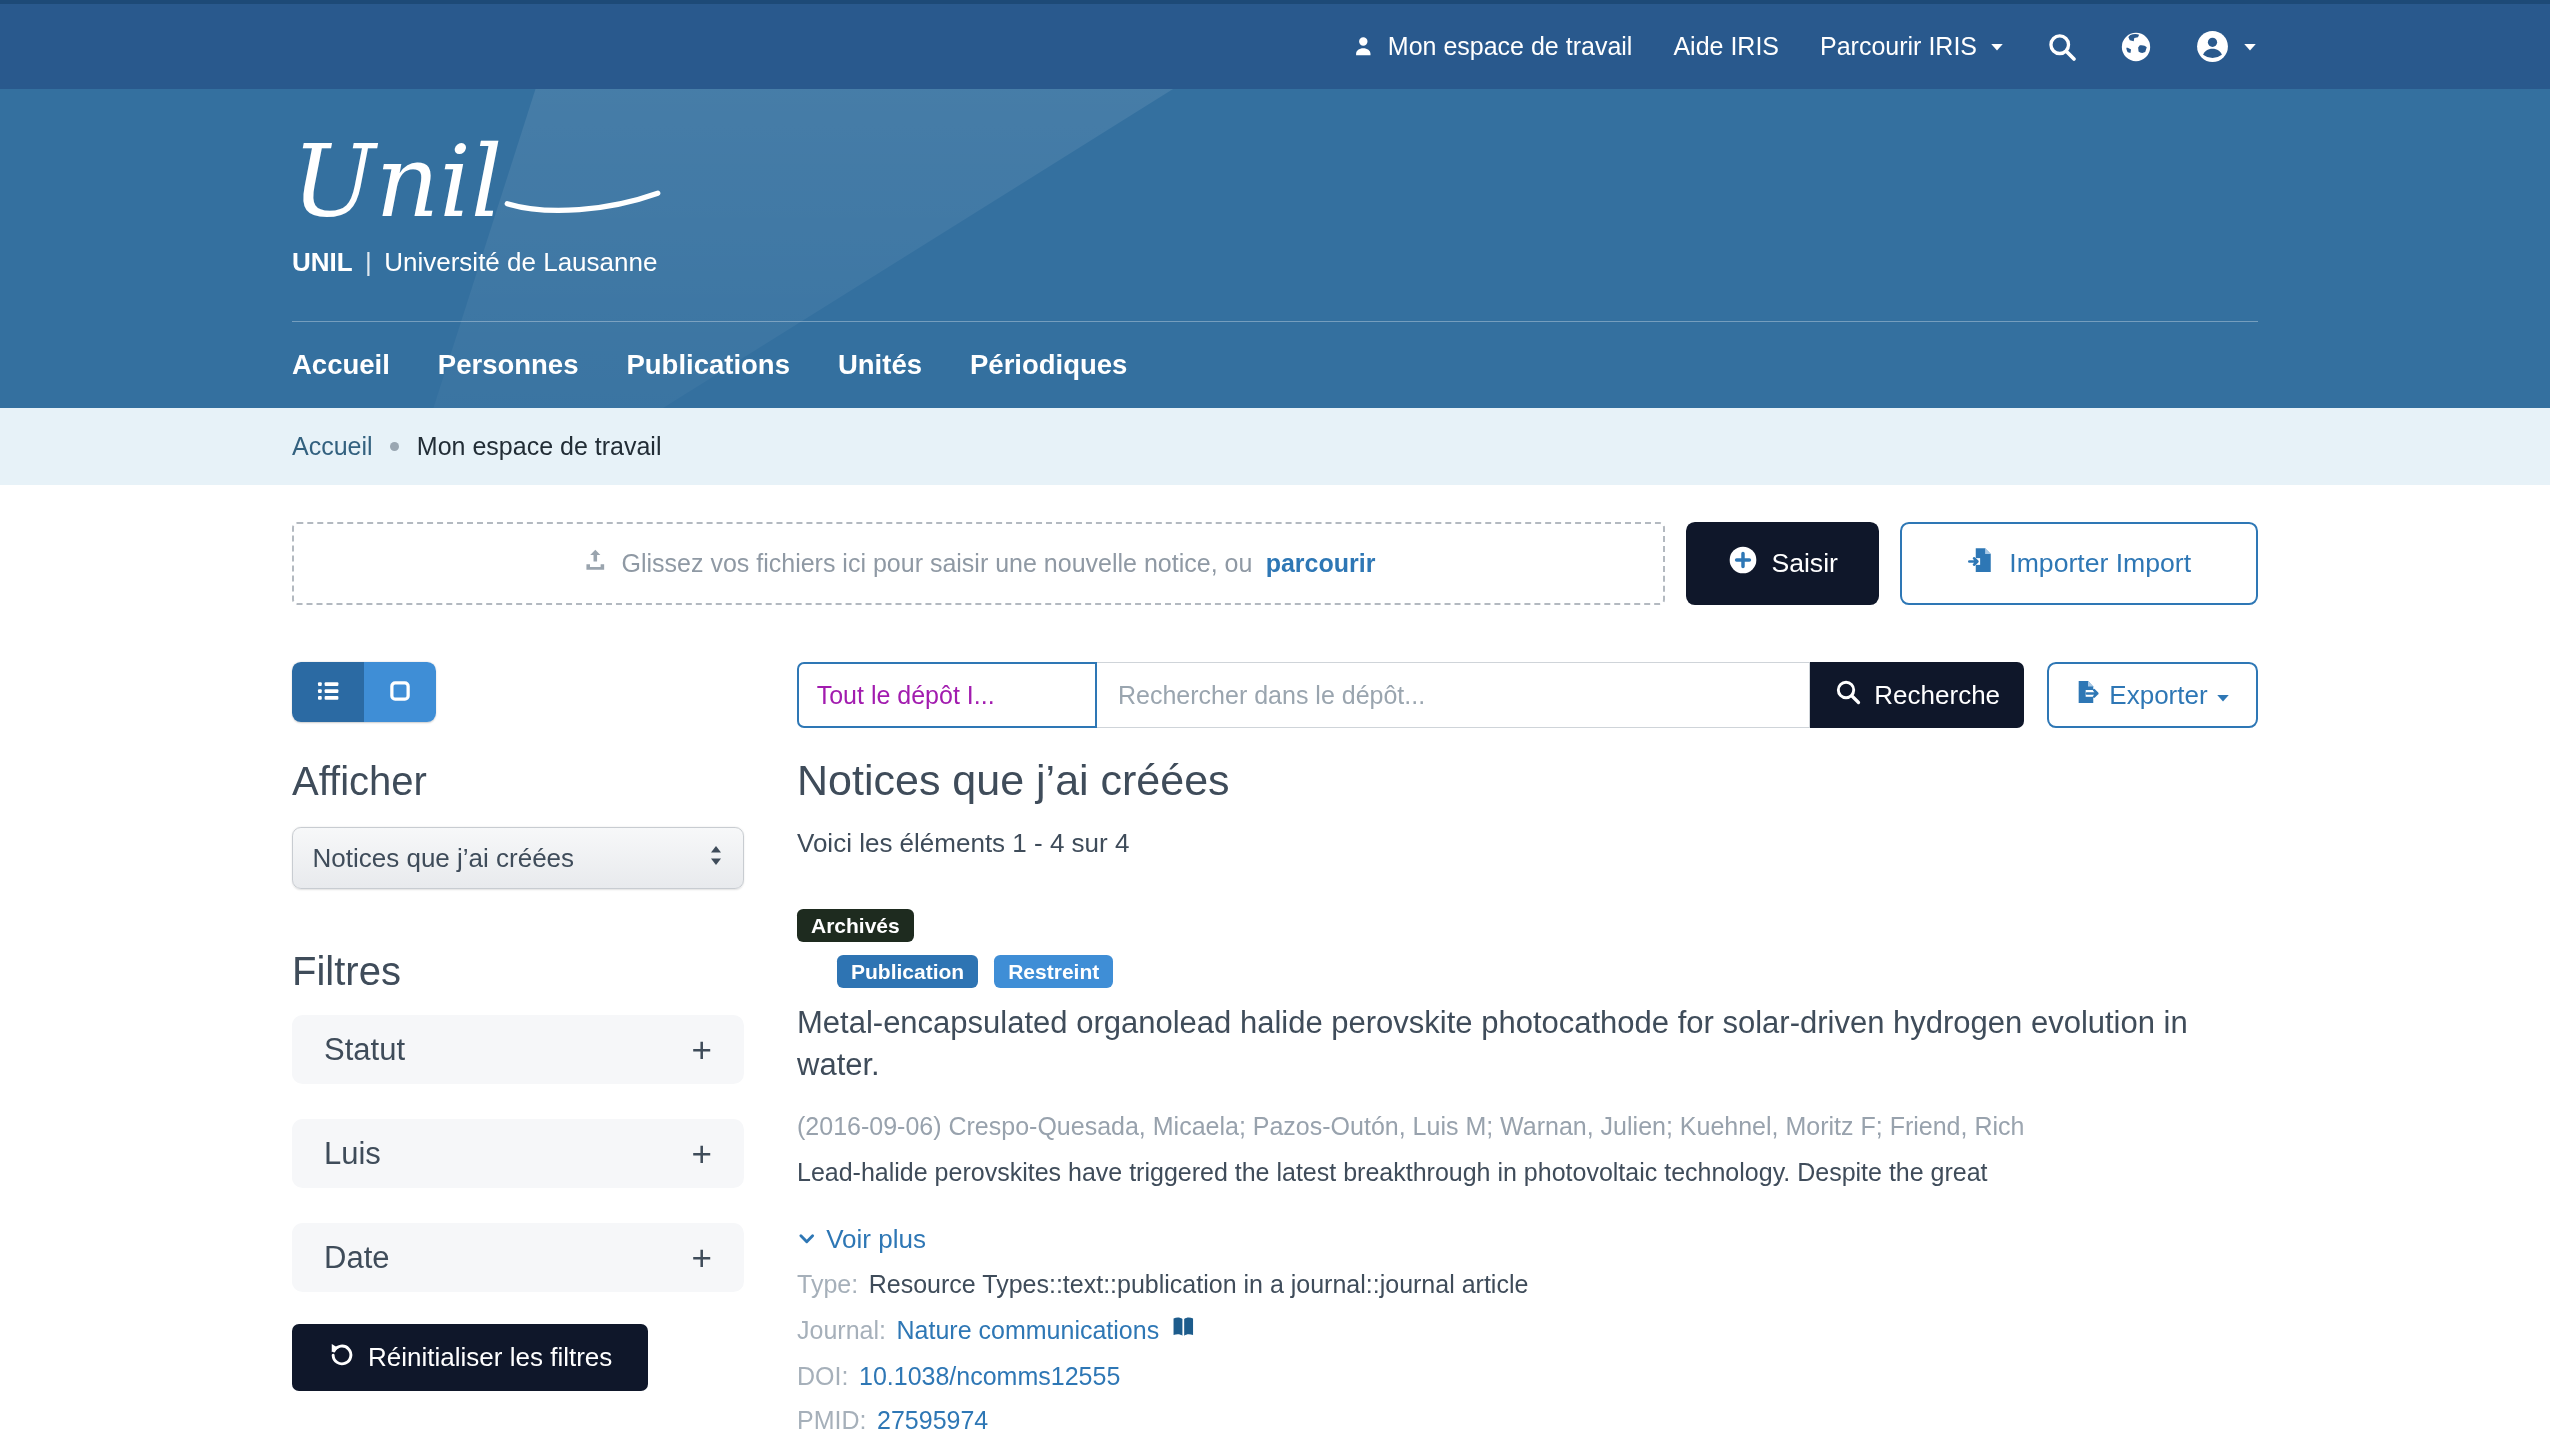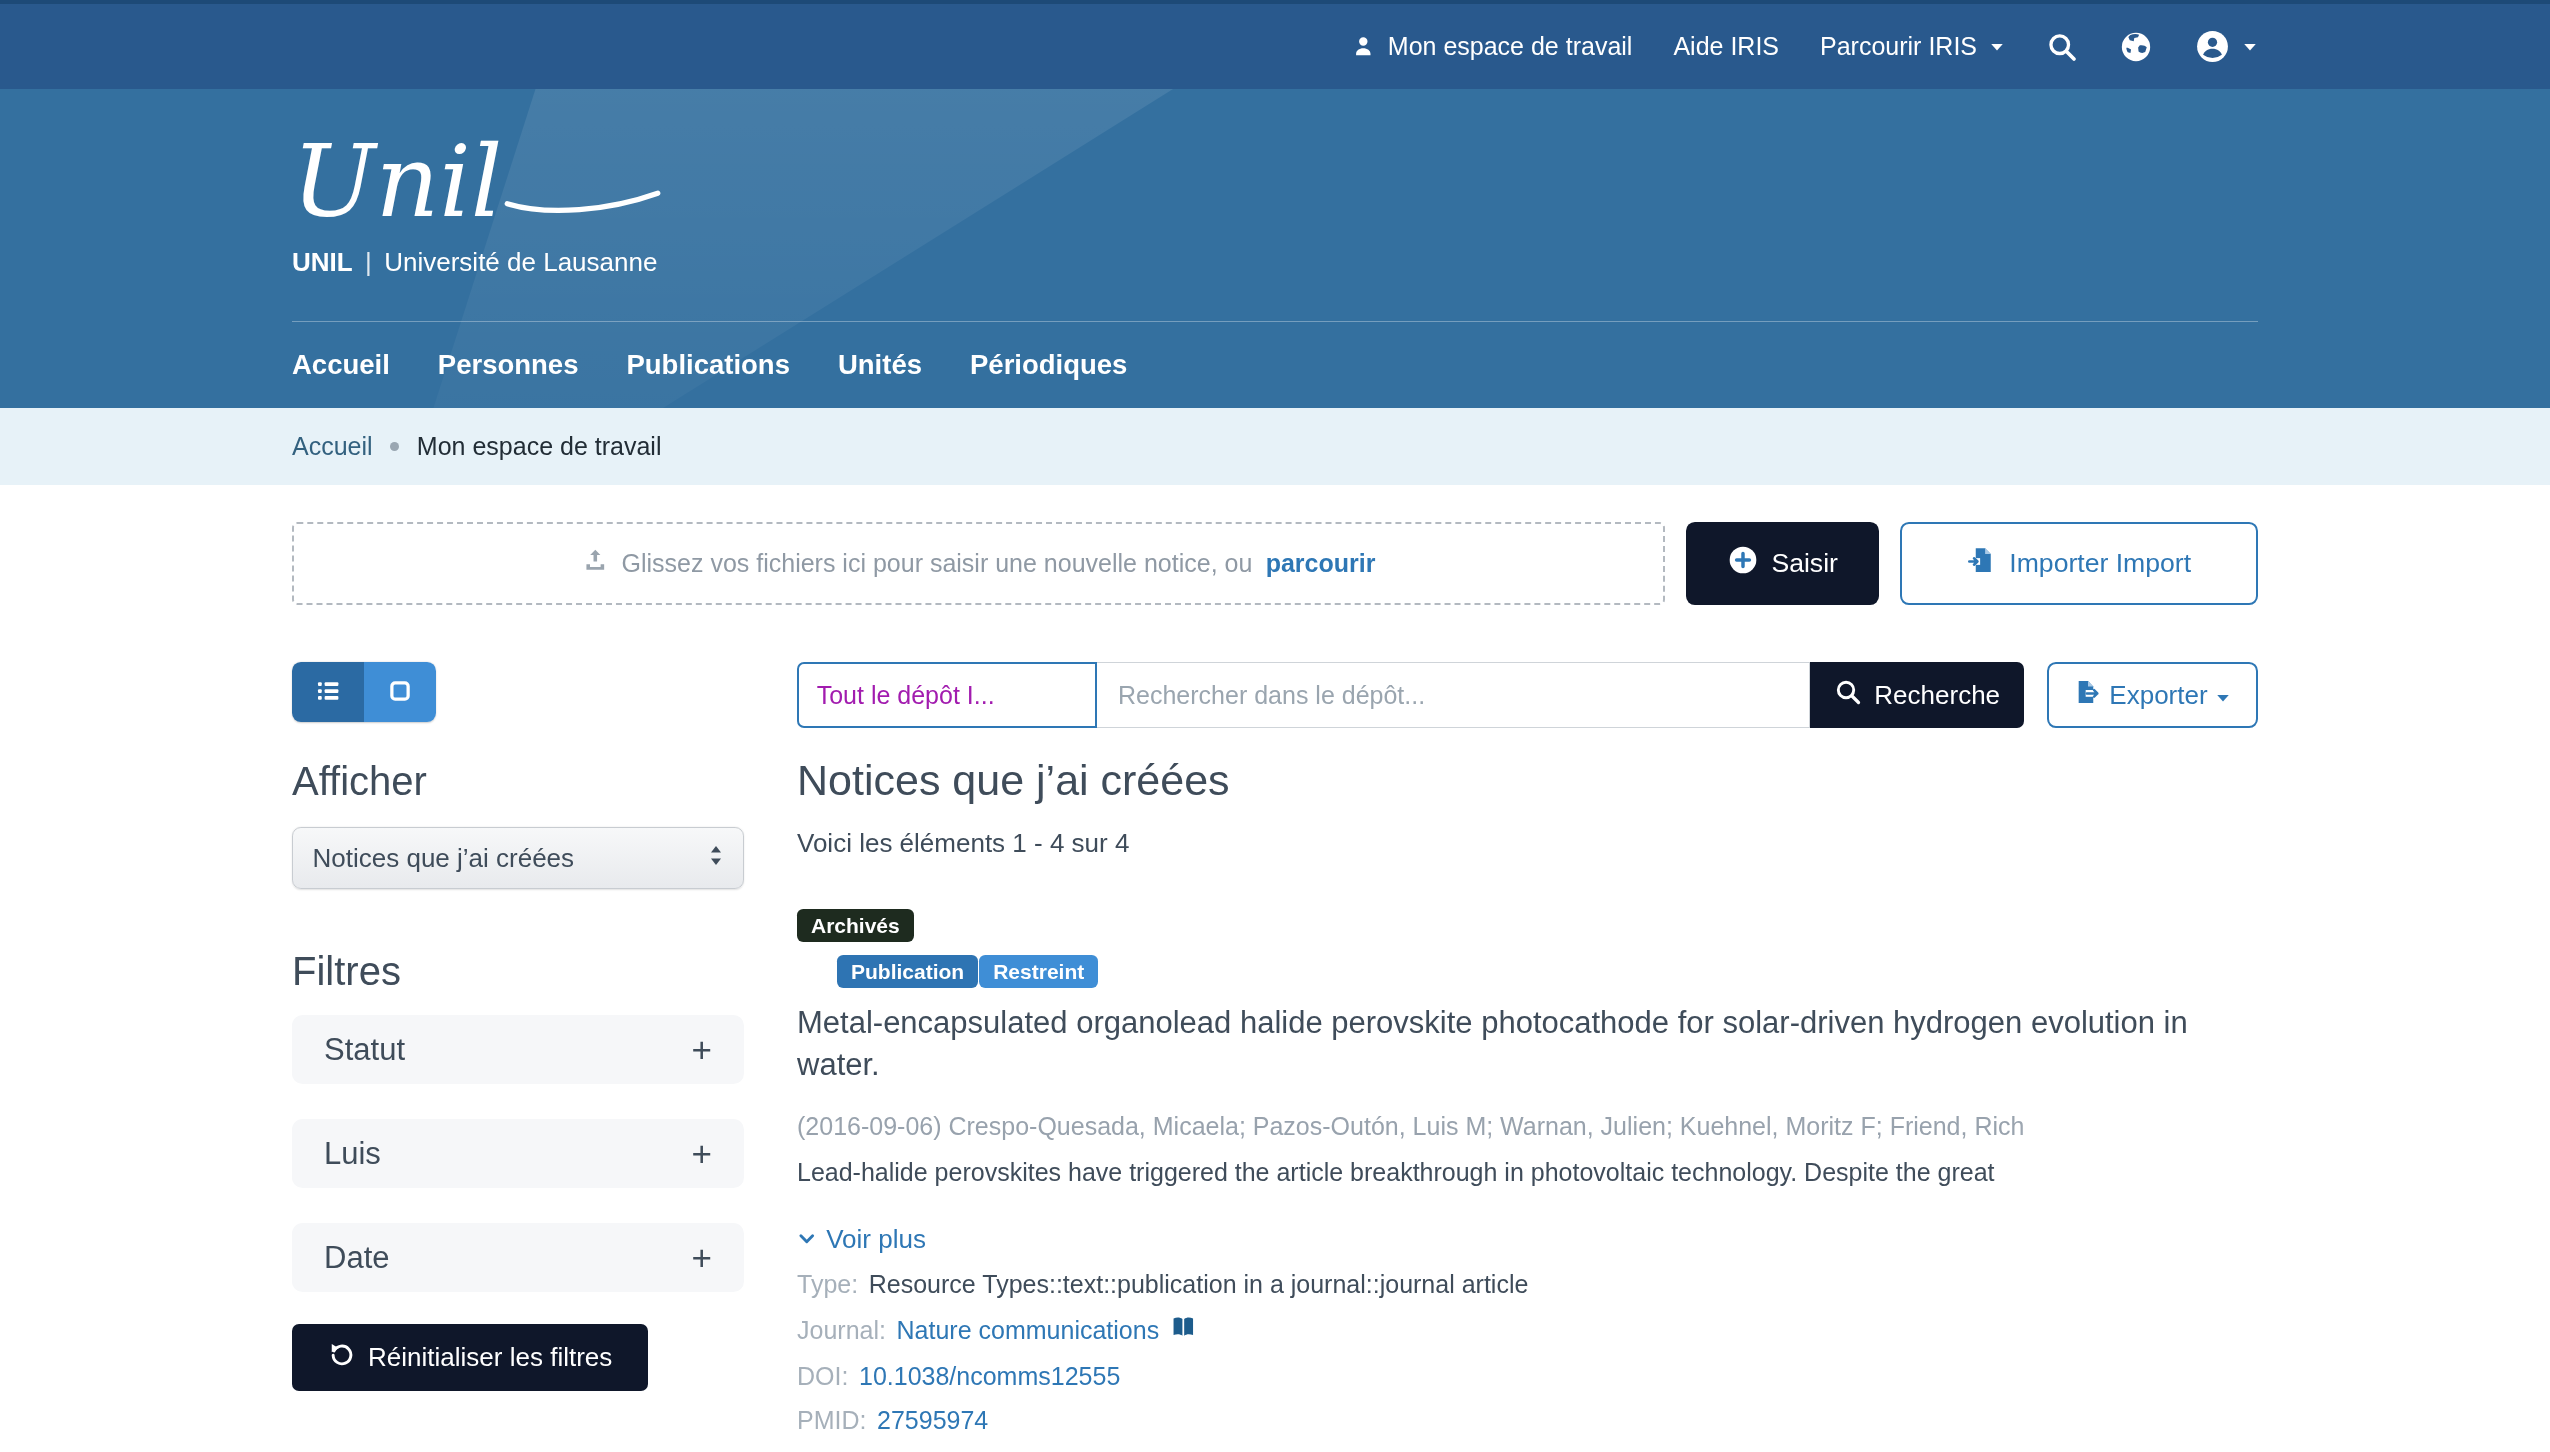--- a/index.html
+++ b/index.html
@@ -71,21 +71,21 @@
   .search-input::placeholder { color:#9aa5af; }
   .search-btn { width:214px; border-radius:0 7px 7px 0; font-size:26px; }
   .export-btn { width:211px; margin-left:23px; border-radius:8.9px; font-size:26px; gap:7px; }
 
   .results-title { margin-top:28px; font-size:43px; font-weight:400; color:#3f4c5a; }
   .results-count { margin-top:23px; font-size:26px; color:#3f4c5a; }
 
   .item { margin-top:50px; }
   .badge { display:inline-block; color:#fff; font-weight:700; font-size:21px; padding:6.2px 14px; border-radius:6.2px; line-height:1; }
   .badge.dark { background:#1e2b1f; }
-  .badge-row { margin-top:12.4px; display:flex; gap:1px;padding-left:40px; }
+  .badge-row { margin-top:12.4px; display:flex; gap:16px;padding-left:40px; }
   .badge.mid { background:#2e74b3; }
   .badge.light { background:#3f8ed6; }
   .item-title { margin-top:14px; font-size:31px; font-weight:400; color:#3f4c5a; line-height:1.34; max-width:1399px; cursor:pointer; }
   .fade-row { position:relative; font-size:25px; white-space:nowrap; overflow:hidden; max-width:1466px; }
   .fade-row::after { content:""; position:absolute; top:0; right:0; width:248px; height:100%;
     background:linear-gradient(to right, rgba(255,255,255,0), #ffffff 82%); }
   .authors { color:#98a2ad; margin-top:26.6px; }
   .abstract { color:#3f4c5a; margin-top:17.7px; }
   .see-more { margin-top:37px; display:inline-flex; align-items:center; gap:9.7px; color:#2e77b5; font-size:26px; }
   .meta { margin-top:15px; font-size:25px; color:#3f4c5a; display:flex; align-items:center; gap:10.6px; }
@@ -321,21 +321,21 @@
       <article class="item">
         <div>
           <span class="badge dark">Archivés</span>
         </div>
         <div class="badge-row">
           <span class="badge mid">Publication</span>
           <span class="badge light">Restreint</span>
         </div>
         <h3 class="item-title">Metal-encapsulated organolead halide perovskite photocathode for solar-driven hydrogen evolution in water.</h3>
         <div class="fade-row authors">(2016-09-06) Crespo-Quesada, Micaela; Pazos-Outón, Luis M; Warnan, Julien; Kuehnel, Moritz F; Friend, Rich</div>
-        <div class="fade-row abstract">Lead-halide perovskites have triggered the article breakthrough in photovoltaic technology. Despite the great</div>
+        <div class="fade-row abstract">Lead-halide perovskites have triggered the latest breakthrough in photovoltaic technology. Despite the great</div>
         <a class="see-more">
           <span>
             <svg width="19.5" height="19.5" viewBox="0 0 20 20">
                 <path d="M4 7l6 6 6-6" stroke="#2e77b5" stroke-width="3" fill="none" stroke-linecap="round" stroke-linejoin="round"></path>
               </svg>
           </span>
           <span>Voir plus</span>
         </a>
 
         <div class="meta">

